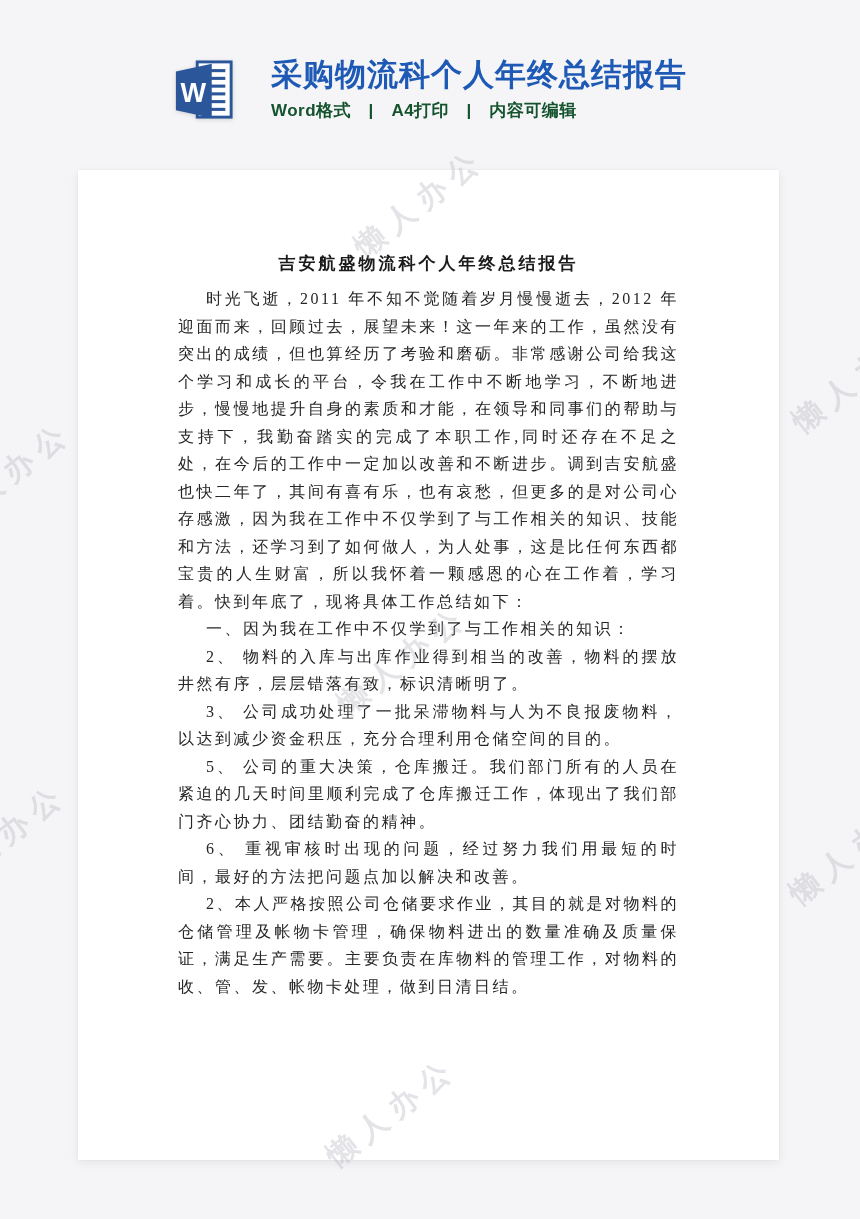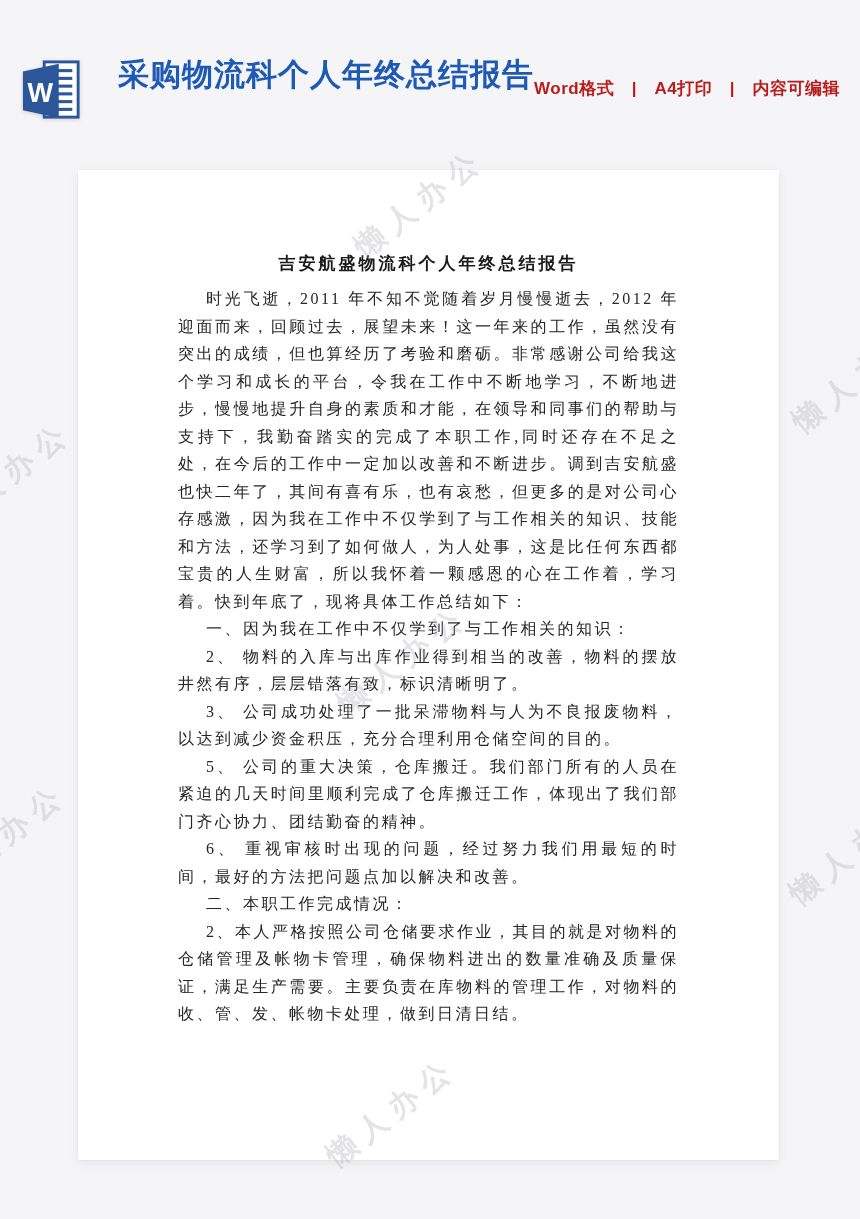--- a/index.html
+++ b/index.html
@@ -24,33 +24,33 @@
     align-items: flex-start;
     gap: 36px;
     z-index: 2;
   }
   .word-icon-wrap {
     width: 62px;
     height: 64px;
     flex: 0 0 auto;
     filter: drop-shadow(0 1px 2px rgba(0,0,0,0.15));
   }
-  .header-text { display: flex; flex-direction: row; }
+  .header-text { display: flex; flex-direction: column; }
   .main-title {
     font-size: 31px;
     font-weight: bold;
     color: #1e5ab5;
     line-height: 1.12;
     letter-spacing: 1px;
   }
   .sub-title {
-    margin-top: 19px;
+    margin-top: 6px;
     font-size: 17px;
     font-weight: bold;
-    color: #b91c1c;
+    color: #14532d;
     letter-spacing: 0.5px;
   }
 
   
   .page {
     position: absolute;
     left: 78px;
     top: 170px;
     width: 701px;
     height: 990px;
@@ -129,21 +129,20 @@
 <div class="page">
   <div class="page-inner">
     <h1 class="doc-title">吉安航盛物流科个人年终总结报告</h1>
     <div class="doc-body">
       <p>时光飞逝，2011 年不知不觉随着岁月慢慢逝去，2012 年迎面而来，回顾过去，展望未来！这一年来的工作，虽然没有突出的成绩，但也算经历了考验和磨砺。非常感谢公司给我这个学习和成长的平台，令我在工作中不断地学习，不断地进步，慢慢地提升自身的素质和才能，在领导和同事们的帮助与支持下，我勤奋踏实的完成了本职工作,同时还存在不足之处，在今后的工作中一定加以改善和不断进步。调到吉安航盛也快二年了，其间有喜有乐，也有哀愁，但更多的是对公司心存感激，因为我在工作中不仅学到了与工作相关的知识、技能和方法，还学习到了如何做人，为人处事，这是比任何东西都宝贵的人生财富，所以我怀着一颗感恩的心在工作着，学习着。快到年底了，现将具体工作总结如下：</p>
       <p>一、因为我在工作中不仅学到了与工作相关的知识：</p>
       <p>2、 物料的入库与出库作业得到相当的改善，物料的摆放井然有序，层层错落有致，标识清晰明了。</p>
       <p>3、 公司成功处理了一批呆滞物料与人为不良报废物料，以达到减少资金积压，充分合理利用仓储空间的目的。</p>
       <p>5、 公司的重大决策，仓库搬迁。我们部门所有的人员在紧迫的几天时间里顺利完成了仓库搬迁工作，体现出了我们部门齐心协力、团结勤奋的精神。</p>
       <p>6、 重视审核时出现的问题，经过努力我们用最短的时间，最好的方法把问题点加以解决和改善。</p>
-      <p>二、本职工作完成情况：</p>
       <p>2、本人严格按照公司仓储要求作业，其目的就是对物料的仓储管理及帐物卡管理，确保物料进出的数量准确及质量保证，满足生产需要。主要负责在库物料的管理工作，对物料的收、管、发、帐物卡处理，做到日清日结。</p>
     </div>
   </div>
 </div>
 
 <div class="wm wm-1">懒人办公</div>
 <div class="wm wm-2">懒人办公</div>
 <div class="wm wm-3">懒人办公</div>
 <div class="wm wm-4">懒人办公</div>
 <div class="wm wm-5">懒人办公</div>

